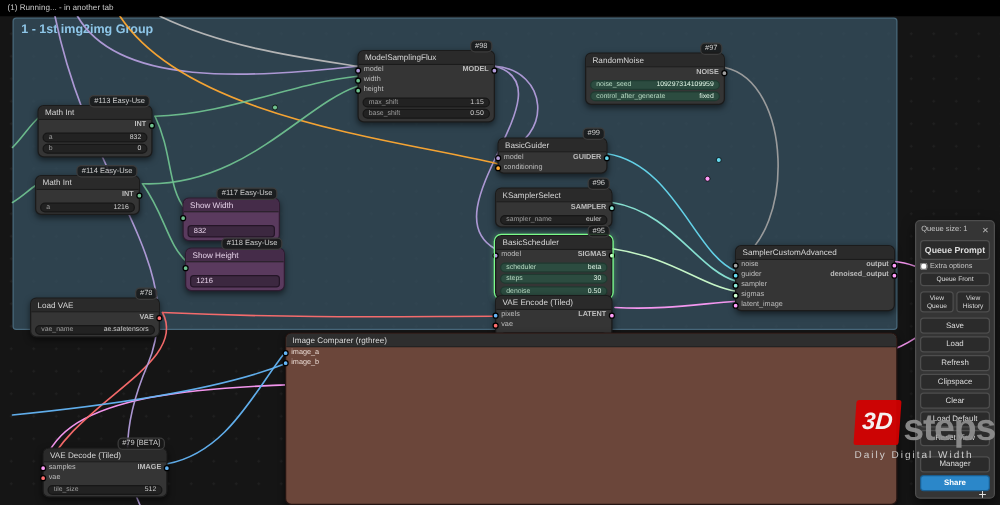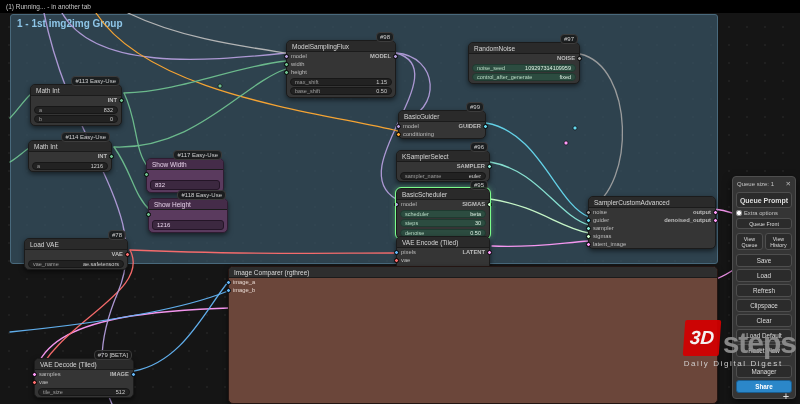--- a/index.html
+++ b/index.html
@@ -451,18 +451,18 @@
     <button class="share">Share</button>
   </div>
 
   <div class="watermark">
     <div class="wm-row">
       <div class="wm-badge">
           <span>3D</span>
         </div>
       <span class="wm-news">steps</span>
     </div>
-    <div class="wm-tag">Daily Digital Digest</div>
+    <div class="wm-tag">Daily Digital Width</div>
   </div>
 
   <div class="fab">+</div>
 
 </div>
 
 </body></html>

